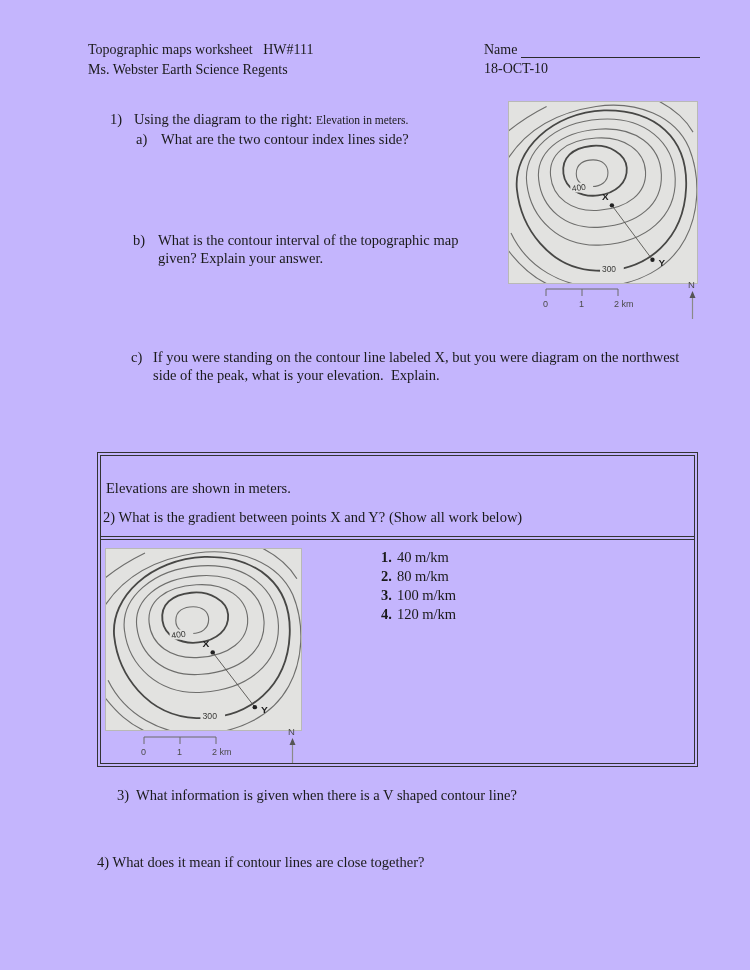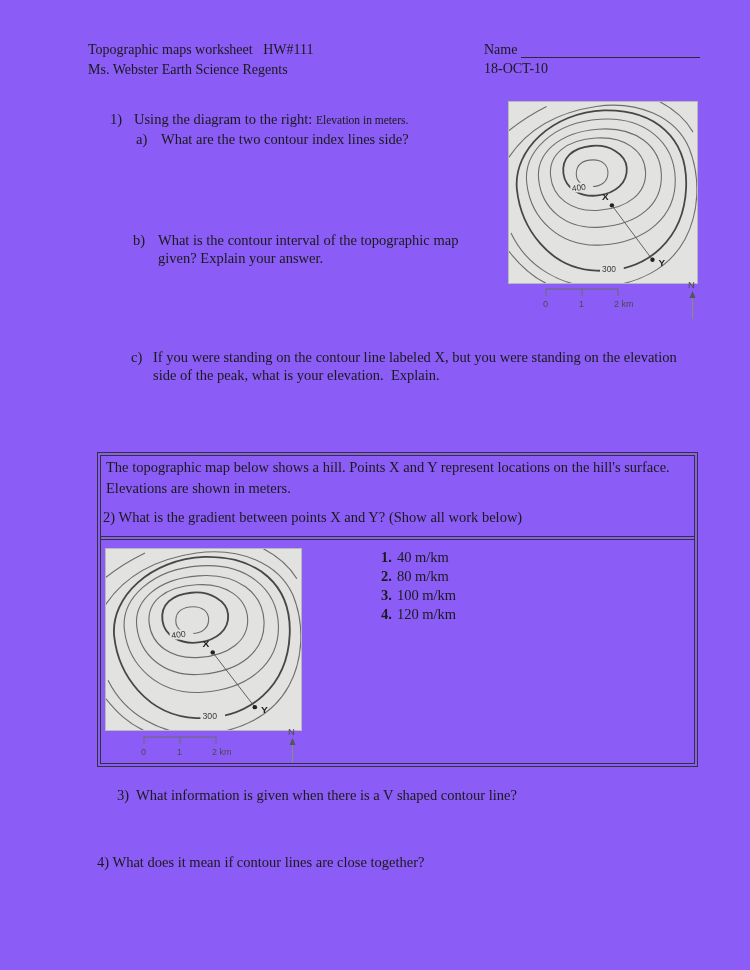--- a/index.html
+++ b/index.html
@@ -1,19 +1,19 @@
 <!DOCTYPE html>
 <html><head>
 <meta charset="utf-8">
 <style>
   html,body{margin:0;padding:0;background:#ffffff;}
   .page{
     position:relative;
     width:750px;height:970px;
-    background:#8b5cf6;
+    background:#c4b5fd;
     font-family:"Liberation Serif", serif;
     color:#1a1a1a;
     overflow:hidden;
   }
   .t{position:absolute;white-space:pre-wrap;font-size:14.5px;line-height:18px;}
   .hdr{font-size:14px;line-height:20px;}
   .small-note{font-size:11.5px;margin-top:48px;}
   .name-line{position:absolute;border-bottom:1.2px solid #2a2a2a;}
   
   .wbox{position:absolute;border:1px solid #333;}
@@ -88,25 +88,24 @@
     <text x="4" y="10" class="sans" font-size="9.5" fill="#4a4a48">N</text>
     <path d="M 8.5 13 L 5.5 20 L 11.5 20 Z" fill="#555"></path>
     <line x1="8.5" y1="20" x2="8.5" y2="41" stroke="#8a8a88" stroke-width="1.2"></line>
   </svg>
 
   <div class="t" style="left:133px;top:231px;">b)</div>
   <div class="t" style="left:158px;top:231px;">What is the contour interval of the topographic map</div>
   <div class="t" style="left:158px;top:249px;">given? Explain your answer.</div>
 
   <div class="t" style="left:131px;top:348px;">c)</div>
-  <div class="t" style="left:153px;top:348px;">If you were standing on the contour line labeled X, but you were standing on the elevation</div>
+  <div class="t" style="left:153px;top:348px;">If you were standing on the contour line labeled X, but you were diagram on the northwest</div>
   <div class="t" style="left:153px;top:366px;">side of the peak, what is your elevation.  Explain.</div>
 
   <div class="wbox" style="left:97px;top:452px;width:599px;height:313px;">
-    <div class="t" style="left:8px;top:5px;">The topographic map below shows a hill. Points X and Y represent locations on the hill's surface.</div>
     <div class="t" style="left:8px;top:26px;">Elevations are shown in meters.</div>
     <div class="t" style="left:5px;top:55px;text-align:right;">2) What is the gradient between points X and Y? (Show all work below)</div>
     <div class="dbl-h" style="left:3px;right:3px;top:83px;"></div>
 
     <div class="map-photo" style="left:7px;top:95px;width:195px;height:181px;">
       <svg width="195" height="181" viewBox="0 0 190 182" preserveAspectRatio="none">
         <g fill="none" stroke="#6e6e6c" stroke-width="1.1">
           <path d="M -3 60 C 16 28 48 10 88 4 C 130 -2 168 14 182 46 C 194 76 192 112 178 138 C 162 168 130 184 94 186 C 54 188 18 166 2 132"></path>
           <path d="M -2 148 C 10 164 22 176 40 184"></path>
           <path d="M -2 30 C 10 20 22 12 38 4"></path>

